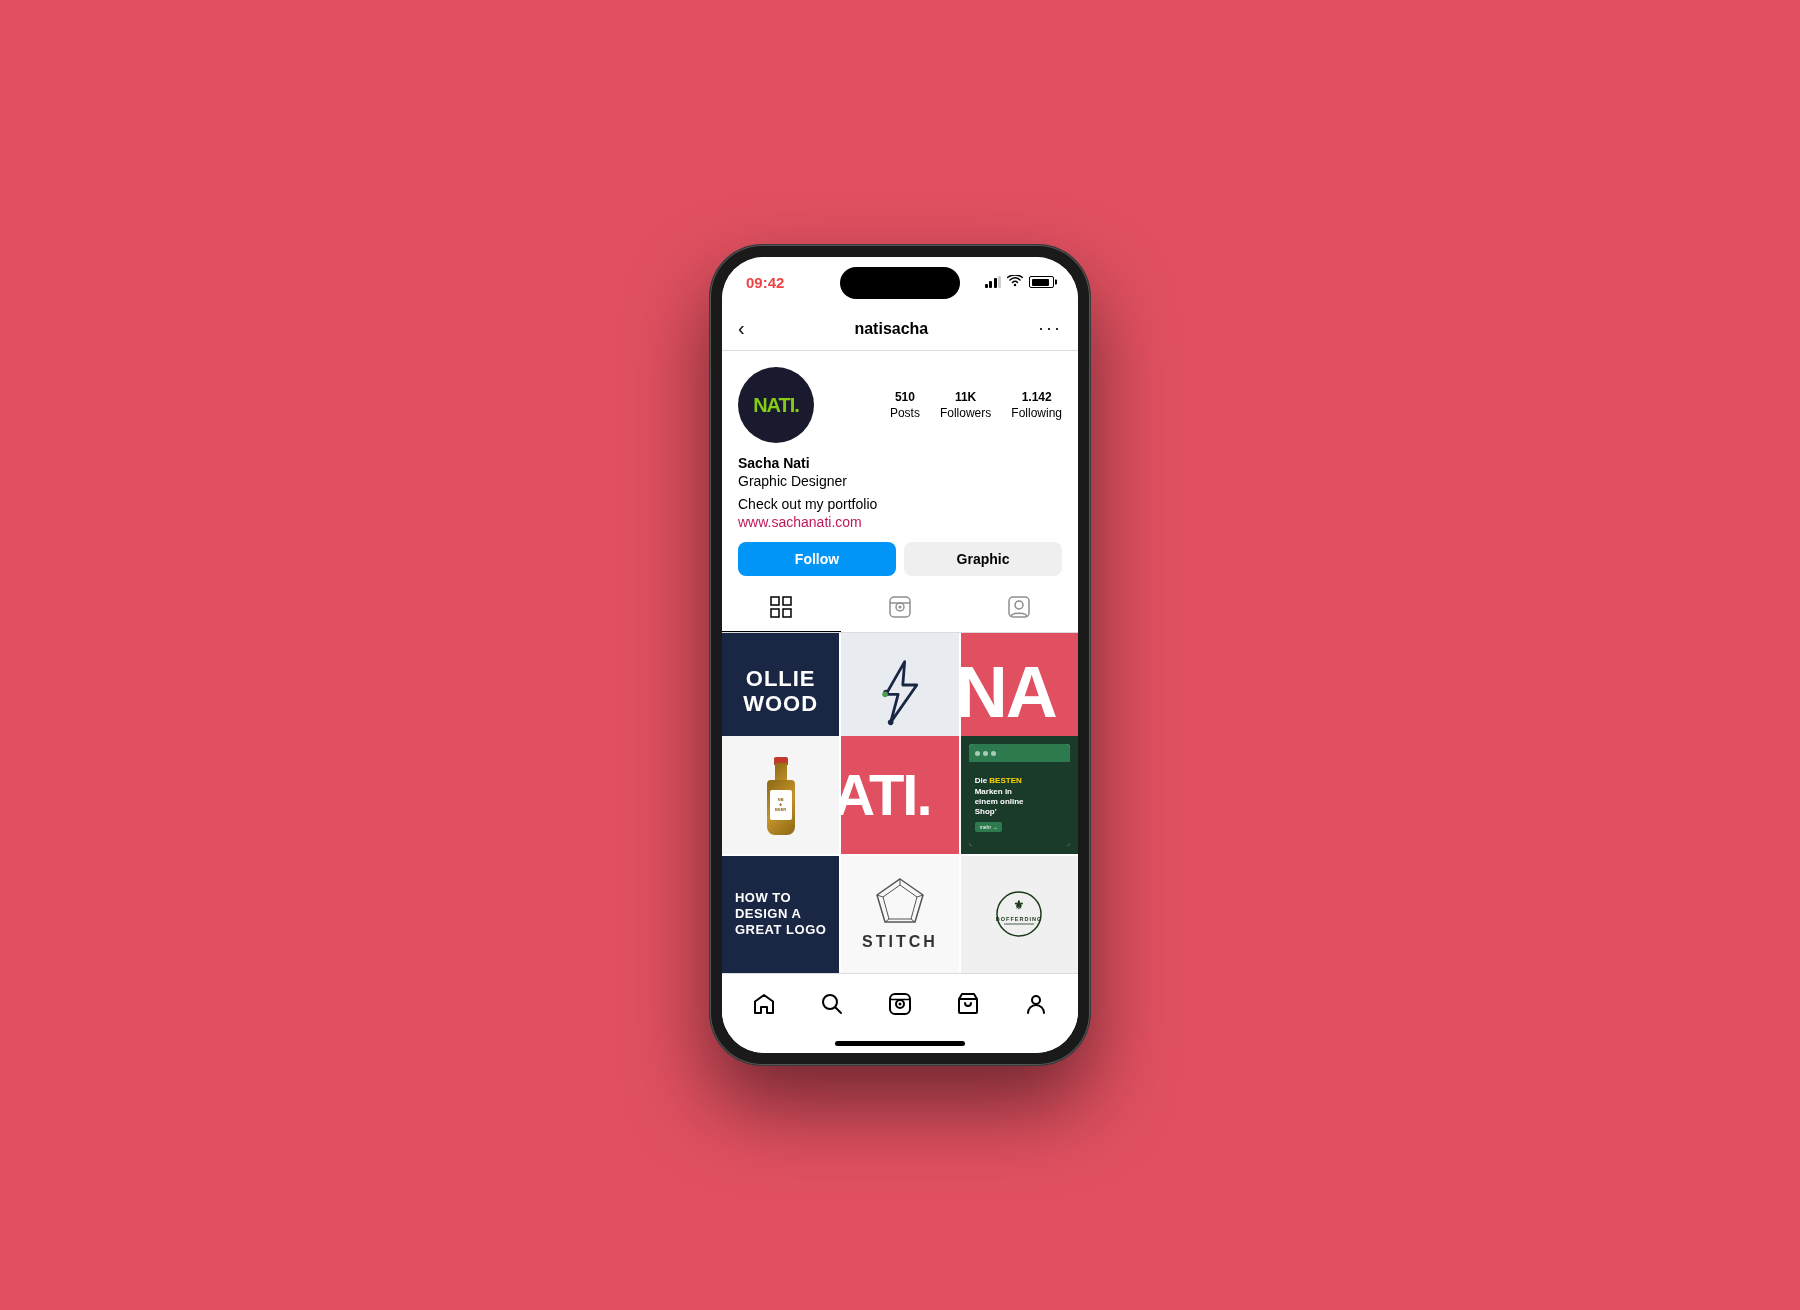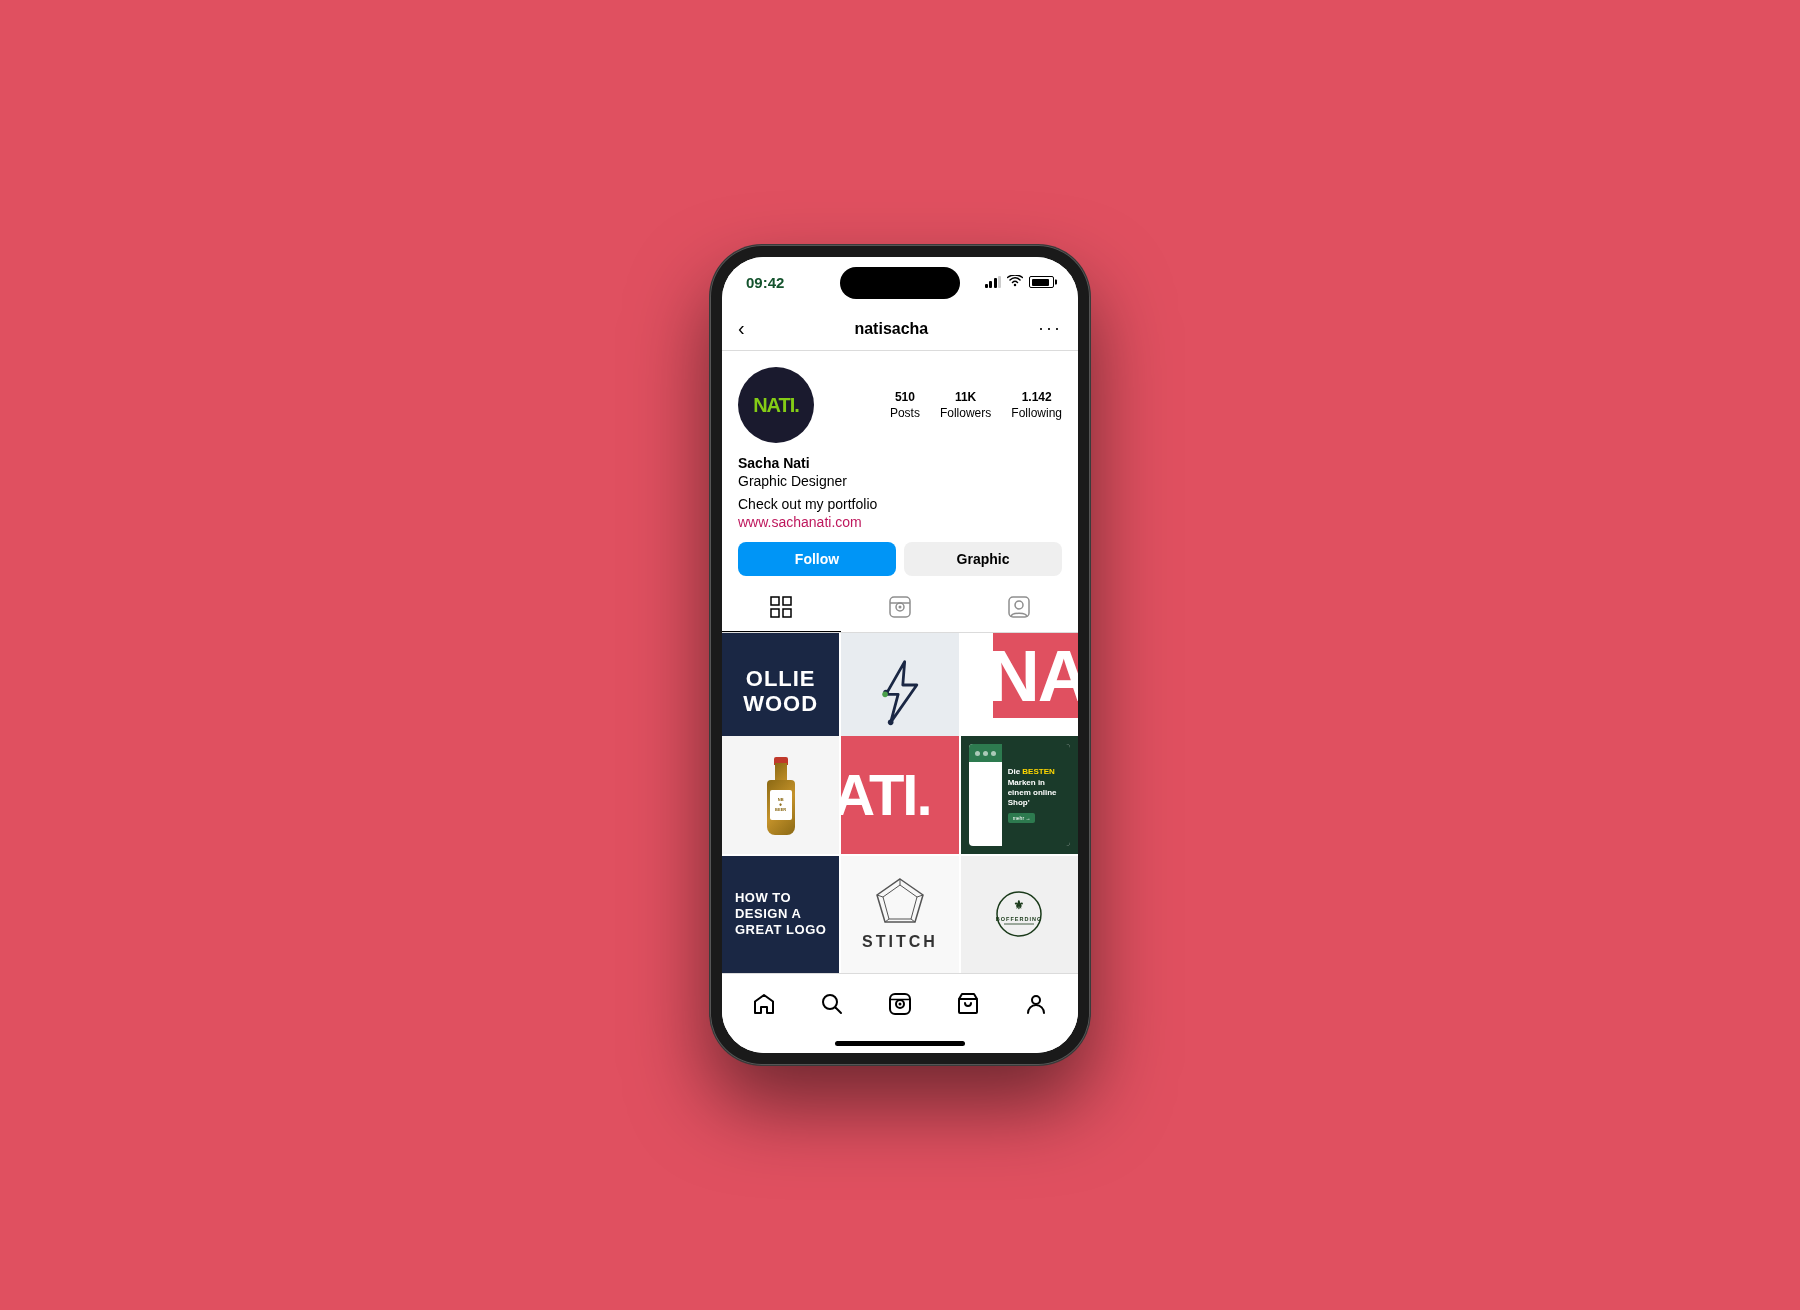--- a/index.html
+++ b/index.html
@@ -46,21 +46,21 @@
       align-items: center;
       justify-content: space-between;
       padding: 0 24px;
       flex-shrink: 0;
       position: relative;
     }
 
     .status-time {
       font-size: 15px;
       font-weight: 600;
-      color: #14532d;
+      color: #ef4444;
     }
 
     .dynamic-island {
       position: absolute;
       left: 50%;
       transform: translateX(-50%);
       top: 10px;
       width: 120px;
       height: 32px;
       background: #000;
@@ -331,21 +331,20 @@
 
     
     .post-lightning {
       background: #e8ecf0;
     }
 
     
     .post-na {
       background: #e05060;
       overflow: hidden;
-      margin-left: 32px;
     }
 
     .post-na-text {
       color: #fff;
       font-size: 72px;
       font-weight: 900;
       letter-spacing: -2px;
       position: absolute;
       left: -5px;
     }
@@ -376,21 +375,21 @@
       padding: 8px;
     }
 
     .website-mockup {
       width: 100%;
       height: 100%;
       background: #fff;
       border-radius: 4px;
       overflow: hidden;
       display: flex;
-      flex-direction: row;
+      flex-direction: column;
     }
 
     .website-header-bar {
       height: 18px;
       background: #2d7a4f;
       display: flex;
       align-items: center;
       padding: 0 6px;
       gap: 3px;
     }

